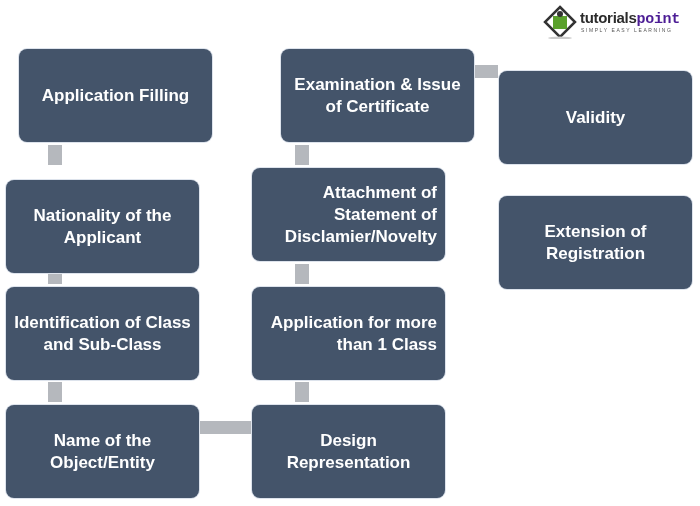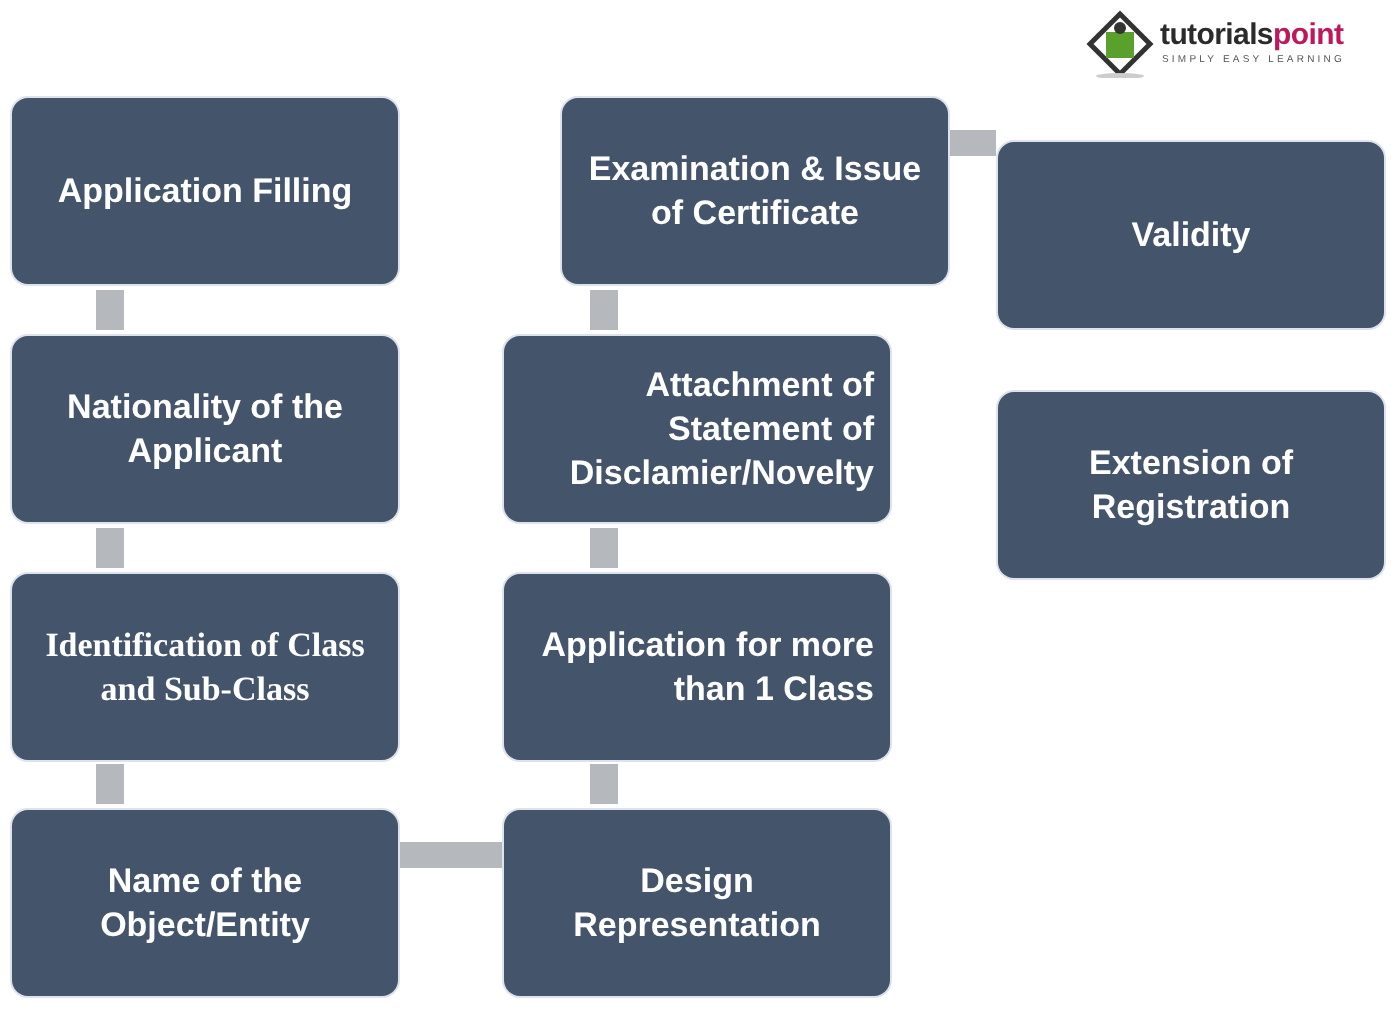--- a/index.html
+++ b/index.html
@@ -4,21 +4,21 @@
 <style>
   html,body{margin:0;padding:0;background:#fff;}
   body{width:700px;height:506px;position:relative;overflow:hidden;font-family:"Liberation Sans",sans-serif;}
   .box{position:absolute;width:193px;height:93px;background:#44546a;border-radius:8px;box-shadow:0 0 0 1px #dde3ec;display:flex;align-items:center;justify-content:center;text-align:center;}
   .box span{color:#fff;font-weight:bold;font-size:17px;line-height:22px;padding:0 8px;}
   .conn{position:absolute;background:#b5b8bd;}
   .v{width:14px;height:20px;}
   .h{height:13px;}
   .logo{position:absolute;left:542px;top:5px;width:150px;height:34px;}
   .logo .word{position:absolute;left:38px;top:4px;font-size:15px;font-weight:bold;color:#2b2b2b;letter-spacing:-0.3px;}
-  .logo .word b{color:#be185d;}
+  .logo .word b{color:#4c1d95;font-family:Liberation Mono, monospace;}
   .logo .tag{position:absolute;left:39px;top:22px;font-size:5px;color:#555;letter-spacing:1.6px;}
 </style>
 </head>
 <body>
 
 <div class="logo">
   <svg width="36" height="34" viewBox="0 0 36 34">
     <polygon points="18,2 33,17 18,32 3,17" fill="#fff" stroke="#333" stroke-width="2.5"></polygon>
     <rect x="11" y="11" width="14" height="13" fill="#5aa02c"></rect>
     <circle cx="18" cy="9" r="3" fill="#333"></circle>
@@ -31,27 +31,27 @@
 <div class="conn v" style="left:48px;top:145px;"></div>
 <div class="conn v" style="left:48px;top:264px;"></div>
 <div class="conn v" style="left:48px;top:382px;"></div>
 <div class="conn h" style="left:200px;top:421px;width:51px;"></div>
 <div class="conn v" style="left:295px;top:382px;"></div>
 <div class="conn v" style="left:295px;top:264px;"></div>
 <div class="conn v" style="left:295px;top:145px;"></div>
 <div class="conn h" style="left:447px;top:65px;width:51px;"></div>
 <div class="conn v" style="left:541px;top:145px;"></div>
 
-<div class="box" style="left:6px;top:49px;">
+<div class="box" style="left:19px;top:49px;">
     <span>Application Filling</span>
   </div>
-<div class="box" style="left:6px;top:168px;">
+<div class="box" style="left:6px;top:180px;">
     <span>Nationality of the Applicant</span>
   </div>
-<div class="box" style="left:6px;top:287px;font-family:Liberation Serif, serif;">
+<div class="box" style="left:6px;top:287px;">
     <span>Identification of Class and Sub-Class</span>
   </div>
 <div class="box" style="left:6px;top:405px;">
     <span>Name of the Object/Entity</span>
   </div>
 <div class="box" style="left:252px;top:405px;">
     <span>Design Representation</span>
   </div>
 <div class="box" style="left:252px;top:287px;text-align:right;">
     <span>Application for more than 1 Class</span>

